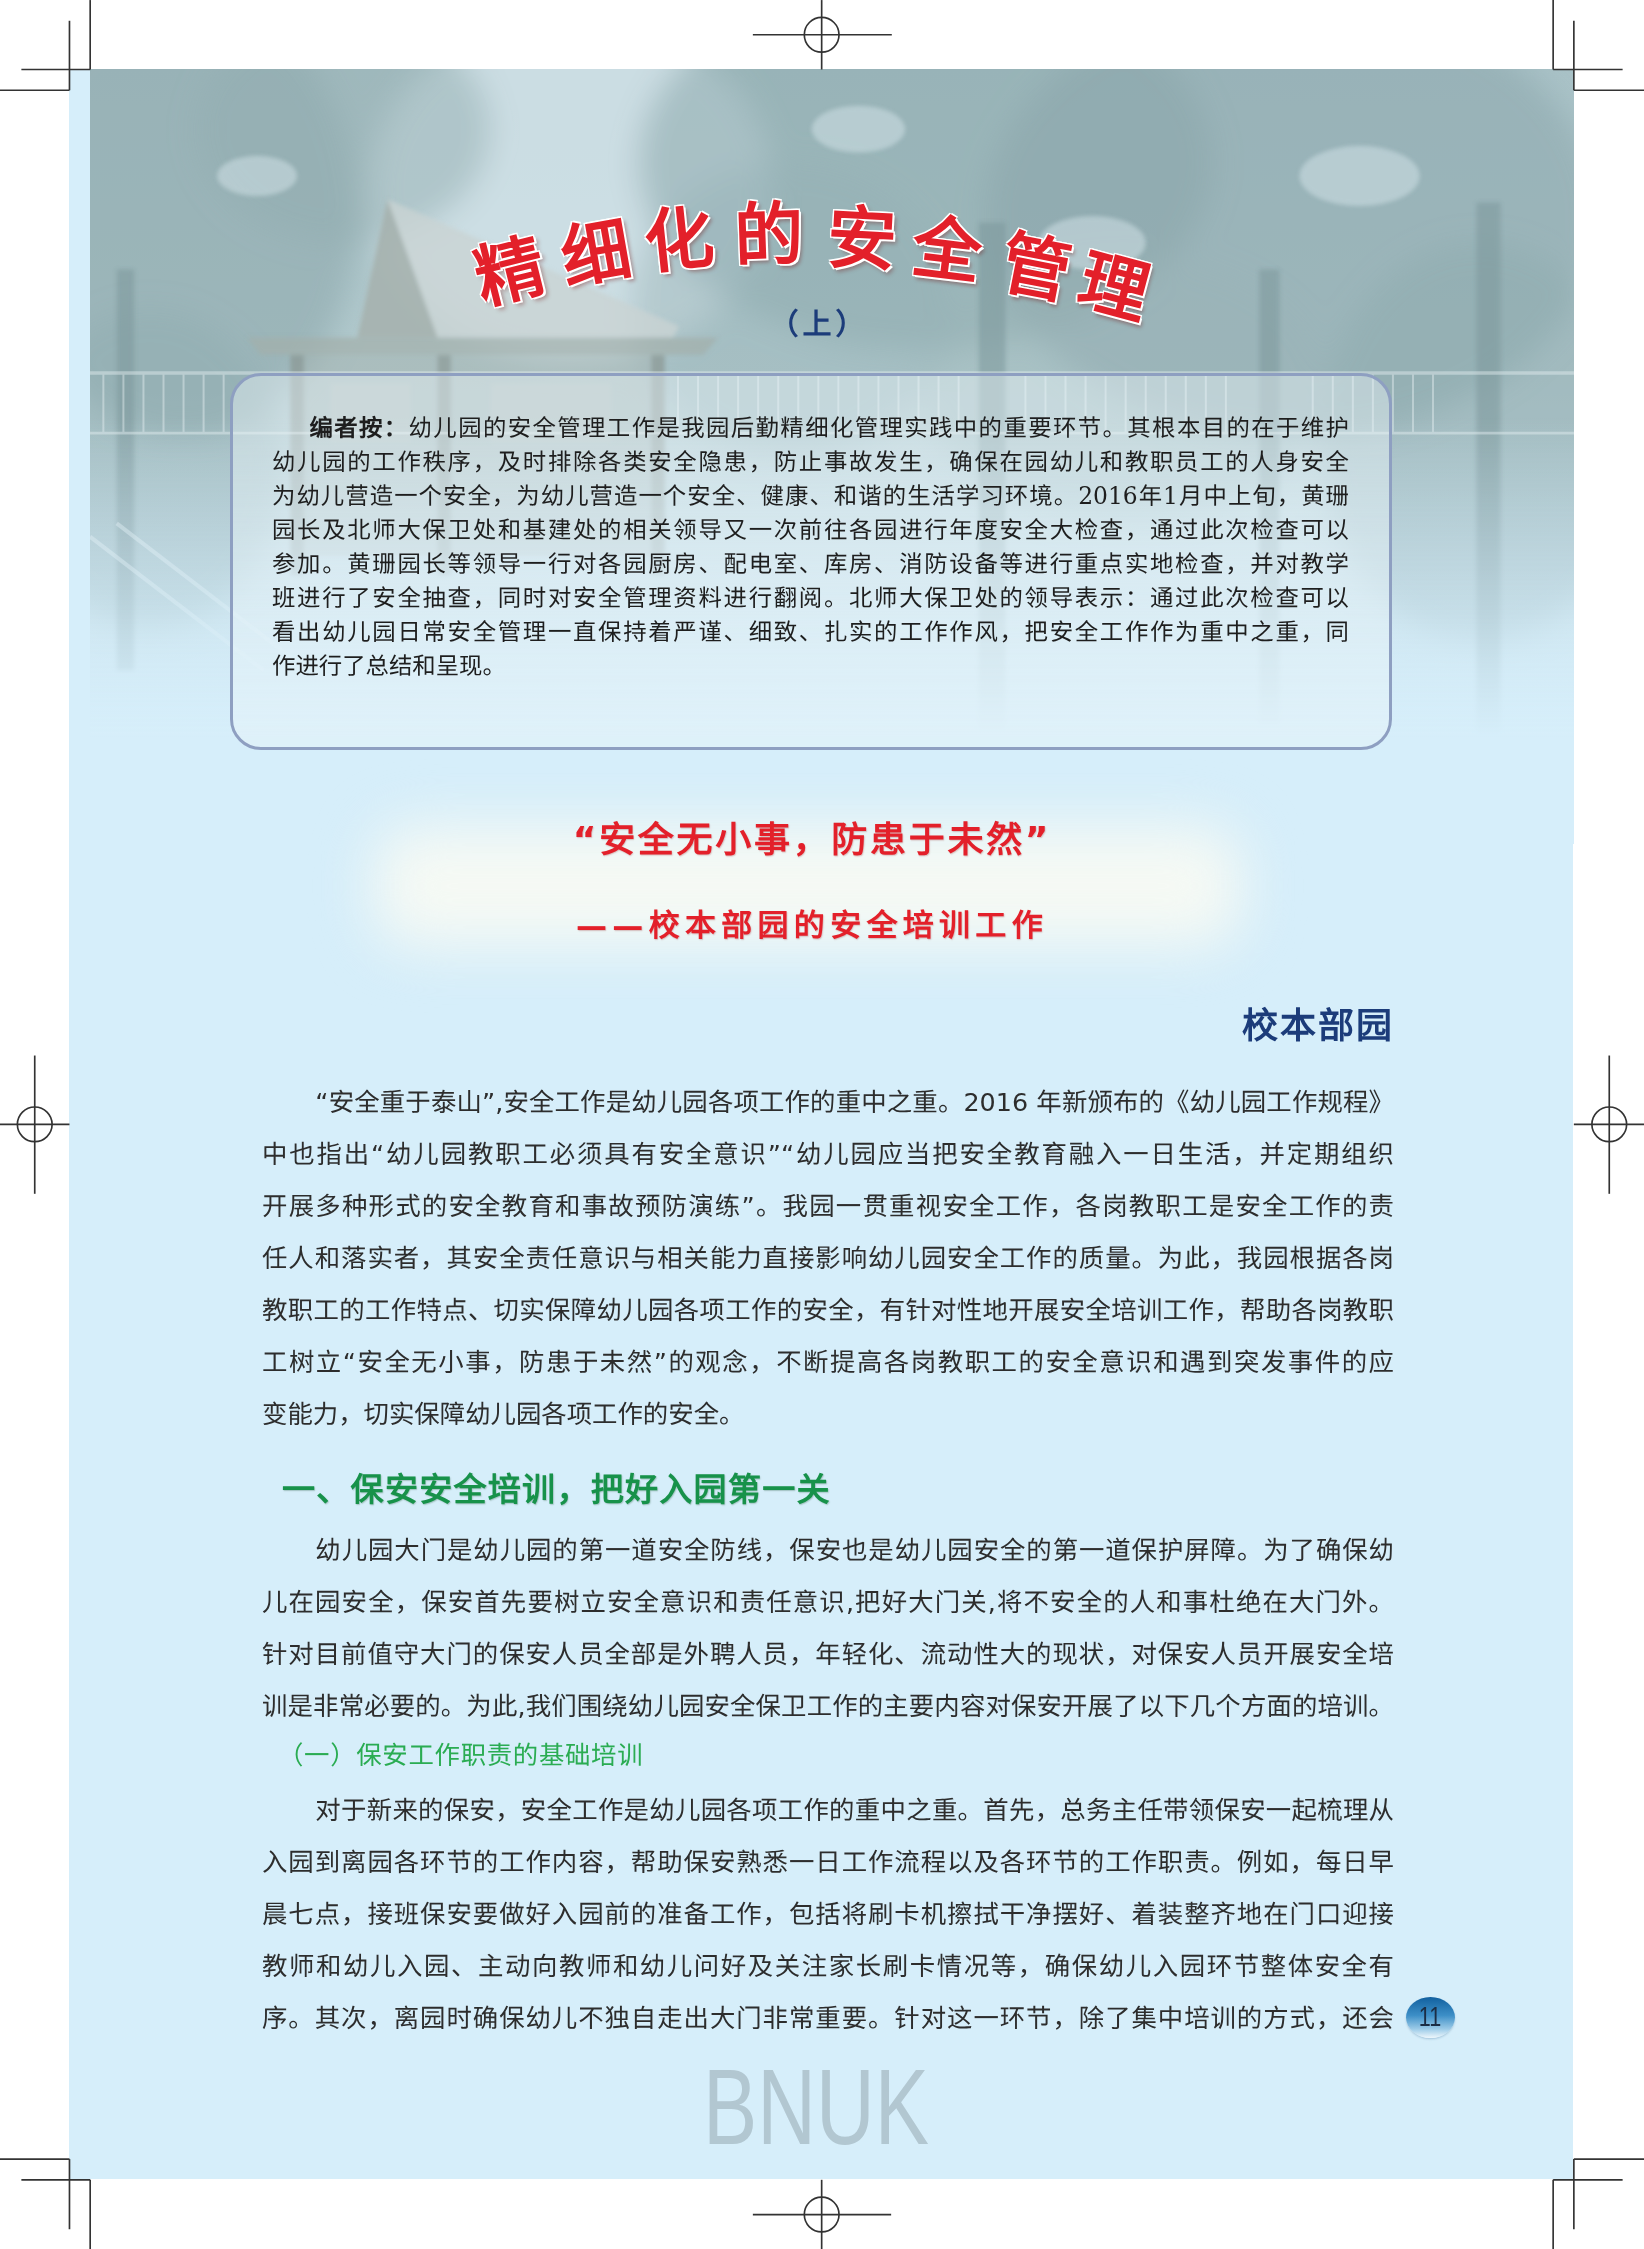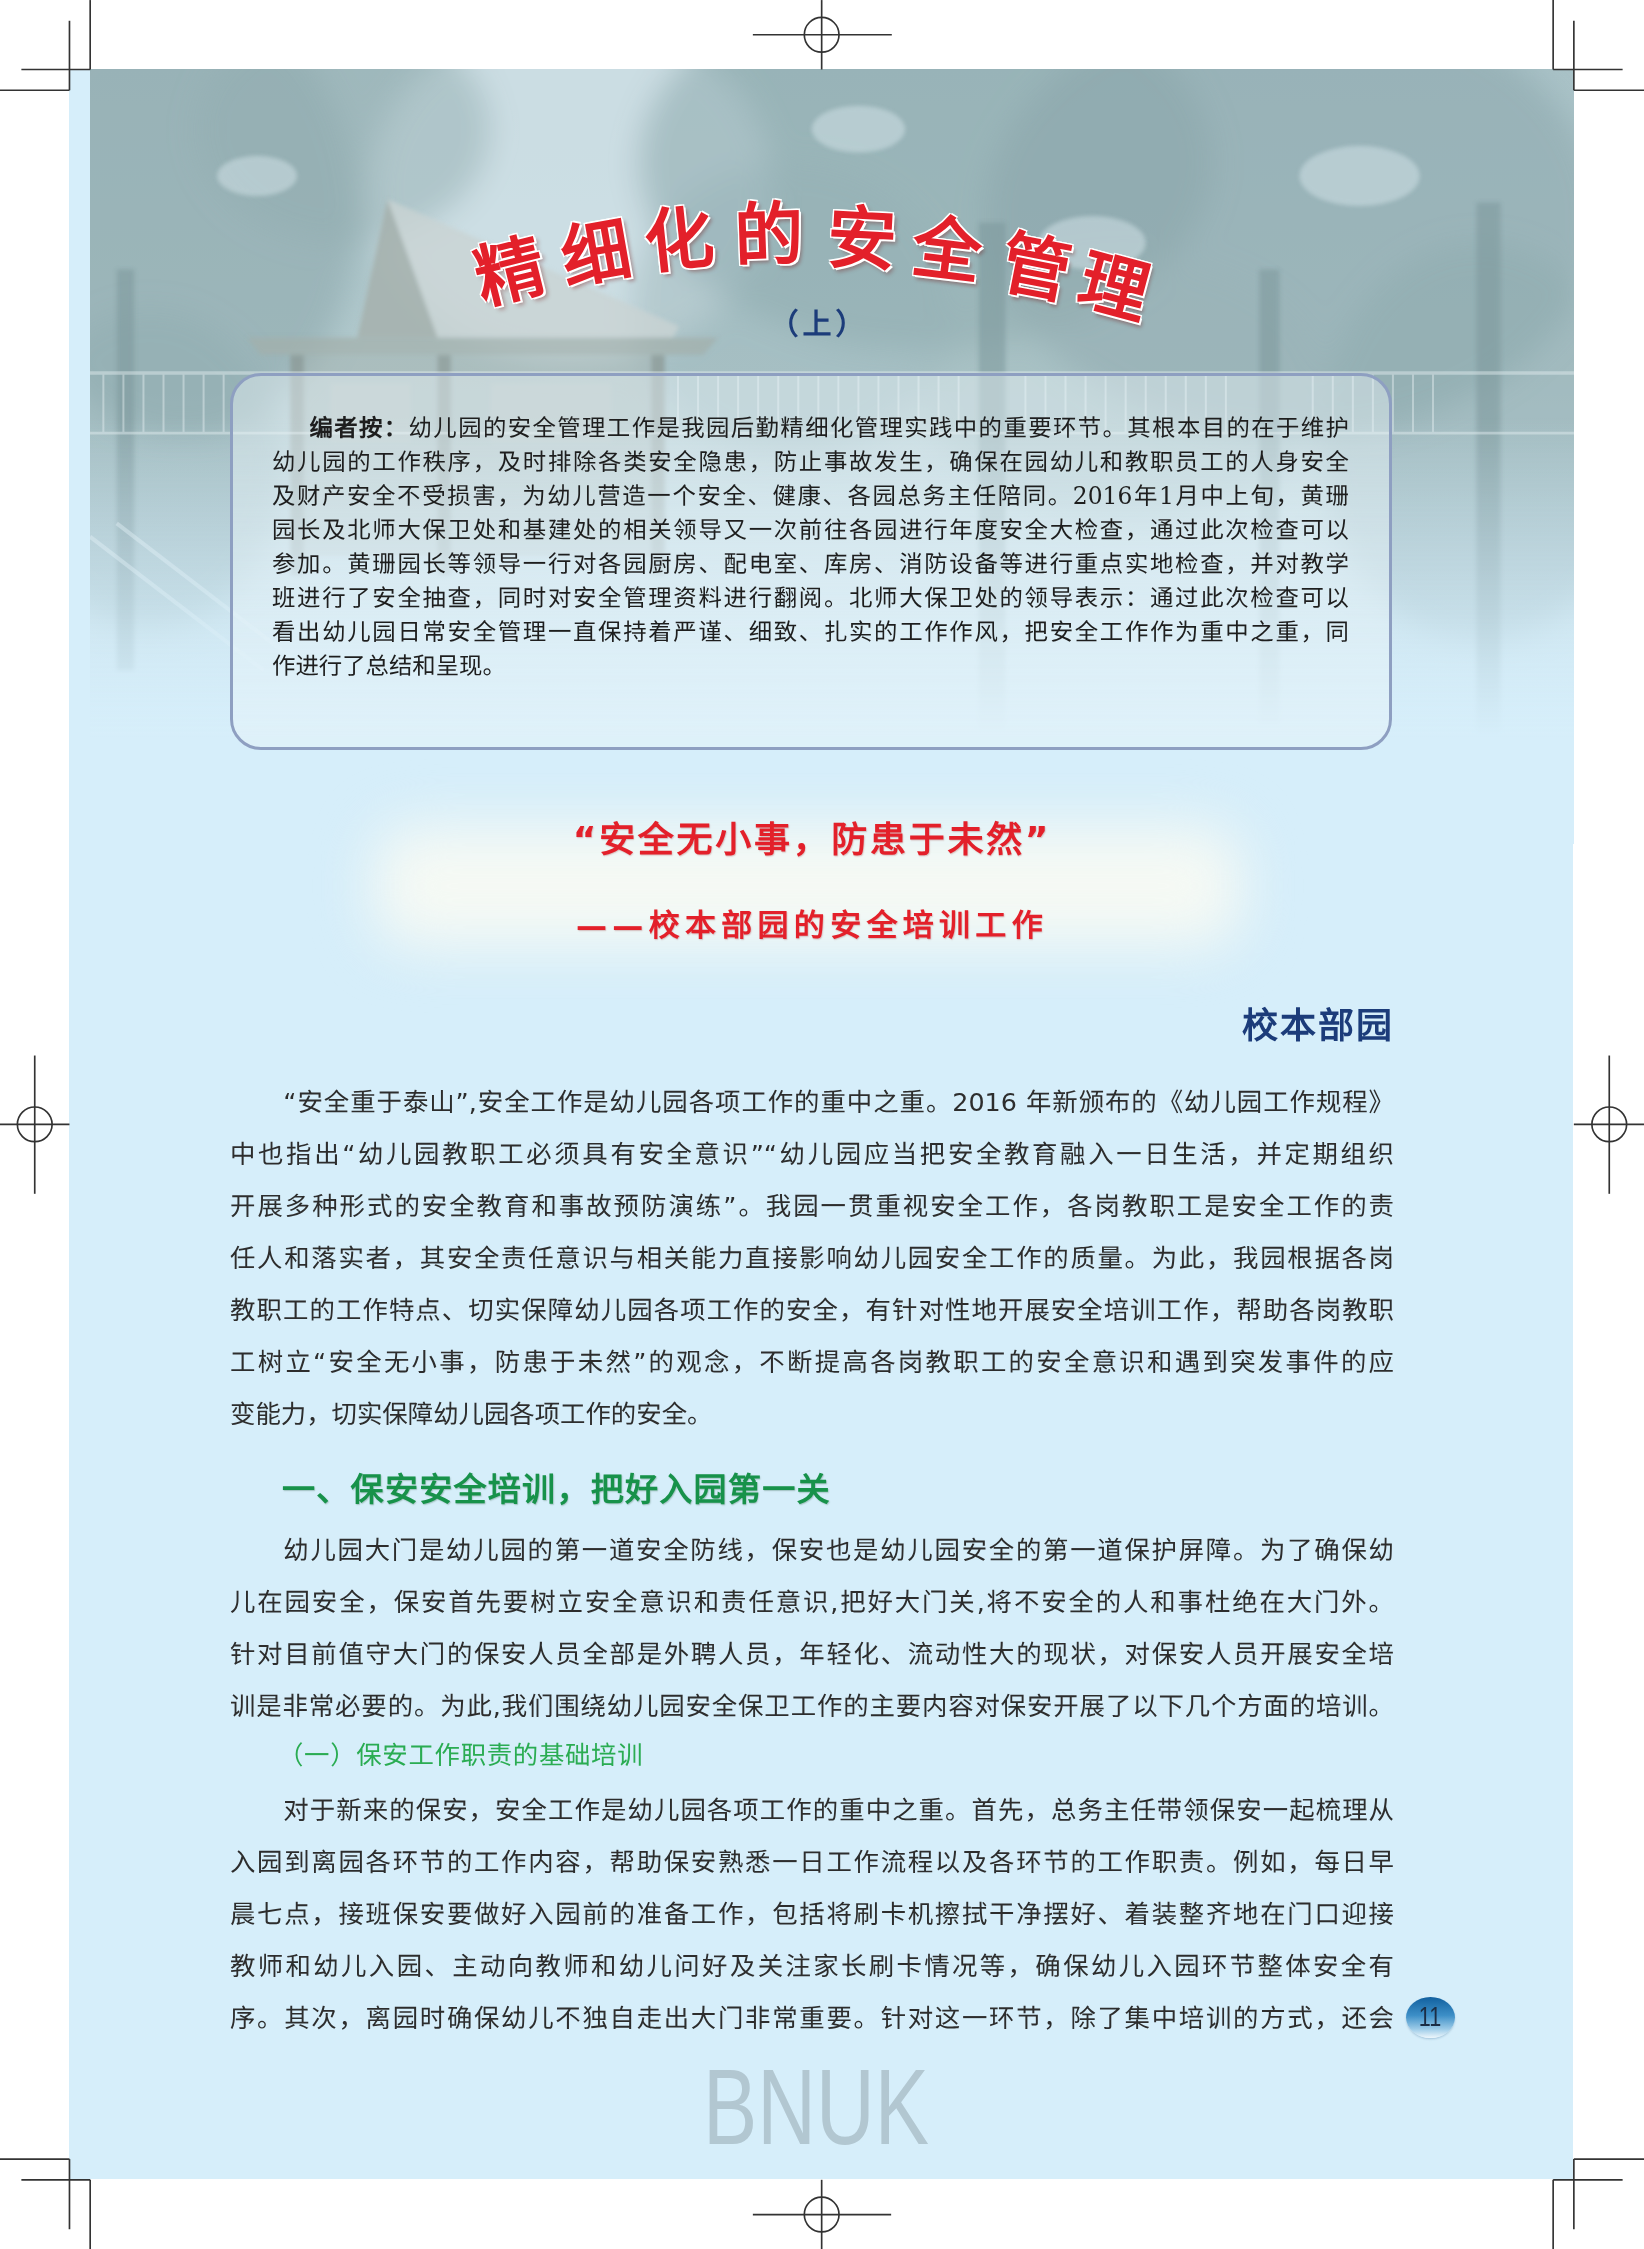--- a/index.html
+++ b/index.html
@@ -51,21 +51,21 @@
     font-size:31px;line-height:37px;font-weight:bold;color:var(--red);letter-spacing:5.3px;
     text-shadow:0.7px 1.3px 1.3px rgba(140,20,20,.25);
   }
   .author{
     position:absolute;left:230px;width:1164px;top:1007px;text-align:right;
     font-family:"DejaVu Serif", serif;font-size:36px;line-height:37px;font-weight:bold;color:var(--navy);letter-spacing:2px;
   }
 
   
   .para{position:absolute;left:230px;width:1164px;color:var(--body-text);font-size:25.4px;}
-  .line{height:52px;line-height:52px;overflow:hidden;text-align:justify;text-align-last:justify;}
+  .line{height:52px;line-height:52px;overflow:hidden;text-align:justify;text-align-last:justify;margin-left:32px;}
   .line.indent{padding-left:2.1em;}
   .line.last{text-align-last:left;}
   .h1{
     position:absolute;left:282px;top:1470px;height:40px;line-height:40px;
     font-size:33px;font-weight:bold;color:var(--green);letter-spacing:1.3px;
     text-shadow:0.7px 1.3px 1.3px rgba(0,60,20,.25);
   }
   .h2{
     position:absolute;left:278px;top:1739px;height:33px;line-height:33px;
     font-size:25.4px;color:var(--green-light);letter-spacing:0.7px;
@@ -202,21 +202,21 @@
   <span class="tchar" style="left:822px;top:199px;transform:rotate(3deg);">安</span>
   <span class="tchar" style="left:907px;top:210px;transform:rotate(7deg);">全</span>
   <span class="tchar" style="left:996px;top:228px;transform:rotate(11deg);">管</span>
   <span class="tchar" style="left:1074px;top:247px;transform:rotate(15deg);">理</span>
 </div>
 <div class="tpart">（上）</div>
 
 <div class="note">
   <div class="nline indent"><span class="nlabel">编者按：</span><span>幼儿园的安全管理工作是我园后勤精细化管理实践中的重要环节。其根本目的在于维护</span></div>
   <div class="nline">幼儿园的工作秩序，及时排除各类安全隐患，防止事故发生，确保在园幼儿和教职员工的人身安全</div>
-  <div class="nline">及财产安全不受损害，为幼儿营造一个安全、健康、各园总务主任陪同。2016年1月中上旬，黄珊</div>
+  <div class="nline">为幼儿营造一个安全，为幼儿营造一个安全、健康、和谐的生活学习环境。2016年1月中上旬，黄珊</div>
   <div class="nline">园长及北师大保卫处和基建处的相关领导又一次前往各园进行年度安全大检查，通过此次检查可以</div>
   <div class="nline">参加。黄珊园长等领导一行对各园厨房、配电室、库房、消防设备等进行重点实地检查，并对教学</div>
   <div class="nline">班进行了安全抽查，同时对安全管理资料进行翻阅。北师大保卫处的领导表示：通过此次检查可以</div>
   <div class="nline">看出幼儿园日常安全管理一直保持着严谨、细致、扎实的工作作风，把安全工作作为重中之重，同</div>
   <div class="nline last">作进行了总结和呈现。</div>
 </div>
 
 <div class="glow"></div>
 <div class="sec-title">“安全无小事，防患于未然”</div>
 <div class="sec-sub">——校本部园的安全培训工作</div>

